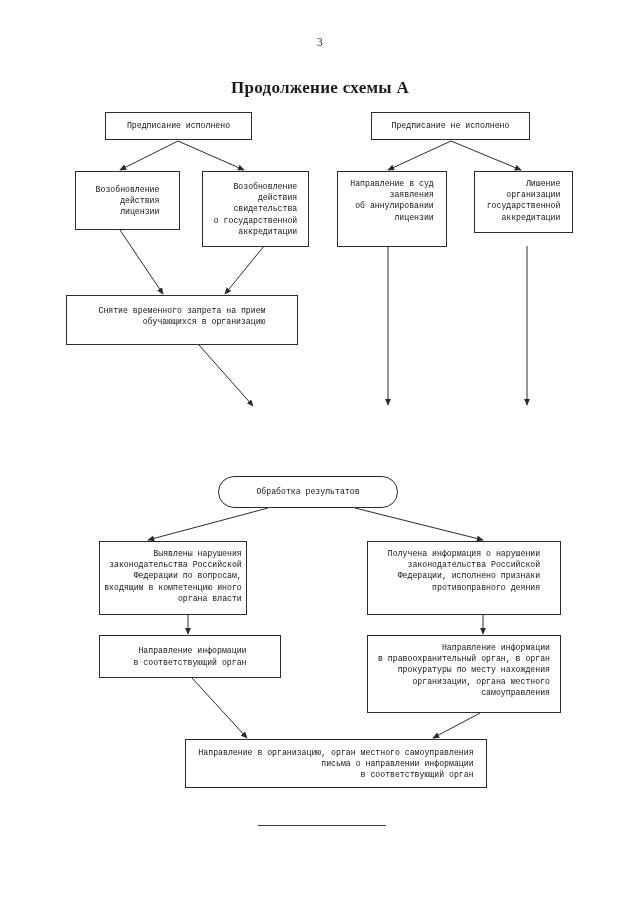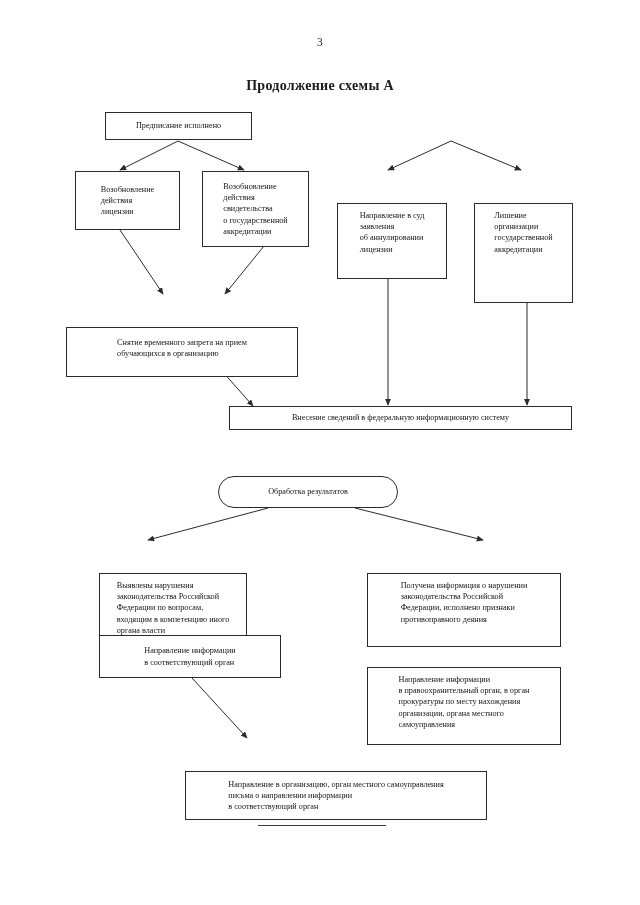--- a/index.html
+++ b/index.html
@@ -29,21 +29,21 @@
     text-align: center;
     font-size: 11.5px;
     letter-spacing: 0.2px;
   }
   .scheme-title {
     position: absolute;
     width: 640px;
     left: 0;
     text-align: center;
     font-weight: bold;
-    font-size: 14px;
+    font-size: 17px;
     letter-spacing: 0.3px;
   }
   #title-a { top: 78px; }
   #title-b { top: 452px; }
 
   .diagram {
     position: absolute;
     left: 0;
     top: 0;
     width: 640px;
@@ -57,31 +57,31 @@
     pointer-events: none;
   }
   .node {
     position: absolute;
     box-sizing: border-box;
     border: 1px solid #2b2b2b;
     background: #ffffff;
     display: flex;
     align-items: center;
     justify-content: center;
-    text-align: left;
+    text-align: right;
     padding: 10px 4px;
     font-size: 8.2px;
     line-height: 11.2px;
     white-space: pre-line;
     color: #151515;
+    font-family: Liberation Mono, monospace;
   }
   .node.top-align {
     align-items: flex-start;
     padding-top: 6px;
-    margin-top: 32px;
   }
   .footer-rule {
     position: absolute;
     left: 258px;
     top: 825px;
     width: 128px;
     height: 0;
     border-top: 1px solid #3a3a3a;
   }
 </style>
@@ -126,45 +126,45 @@
 
       <line x1="483" y1="615" x2="483" y2="634" stroke="#2b2b2b" stroke-width="1" marker-end="url(#arrow)"></line>
 
       <line x1="192" y1="678" x2="247" y2="738" stroke="#2b2b2b" stroke-width="1" marker-end="url(#arrow)"></line>
 
       <line x1="480" y1="713" x2="433" y2="738" stroke="#2b2b2b" stroke-width="1" marker-end="url(#arrow)"></line>
     </svg>
 
     <div class="node" style="left:105px; top:112px; width:147px; height:28px;">Предписание исполнено</div>
 
+    <div class="node" style="left:371px; top:112px; width:159px; height:28px;">Предписание не исполнено</div>
 
     <div class="node" style="left:75px; top:171px; width:105px; height:59px;">Возобновление
 действия
 лицензии</div>
 
     <div class="node" style="left:202px; top:171px; width:107px; height:76px;">Возобновление
 действия
 свидетельства
 о государственной
 аккредитации</div>
 
     <div class="node top-align" style="left:337px; top:171px; width:110px; height:76px;">Направление в суд
 заявления
 об аннулировании
 лицензии</div>
 
-    <div class="node top-align" style="left:474px; top:171px; width:99px; height:100px;">Лишение
+    <div class="node top-align" style="left:474px; top:171px; width:99px; height:62px;">Лишение
 организации
 государственной
 аккредитации</div>
 
     <div class="node top-align" style="left:66px; top:295px; width:232px; height:50px; padding-top:9px;">Снятие временного запрета на прием
 обучающихся в организацию</div>
 
-    <div class="node" style="left:229px; top:406px; width:343px; height:24px;">Внесение сведений в федеральную информационную систему</div>
   </div>
 
 
   <div class="diagram" style="pointer-events:none;">
 
     <div class="node" style="left:218px; top:476px; width:180px; height:32px; pointer-events:auto;border-radius:16px;">Обработка результатов</div>
 
     <div class="node top-align" style="left:99px; top:541px; width:148px; height:74px; pointer-events:auto;">Выявлены нарушения
 законодательства Российской
 Федерации по вопросам,

